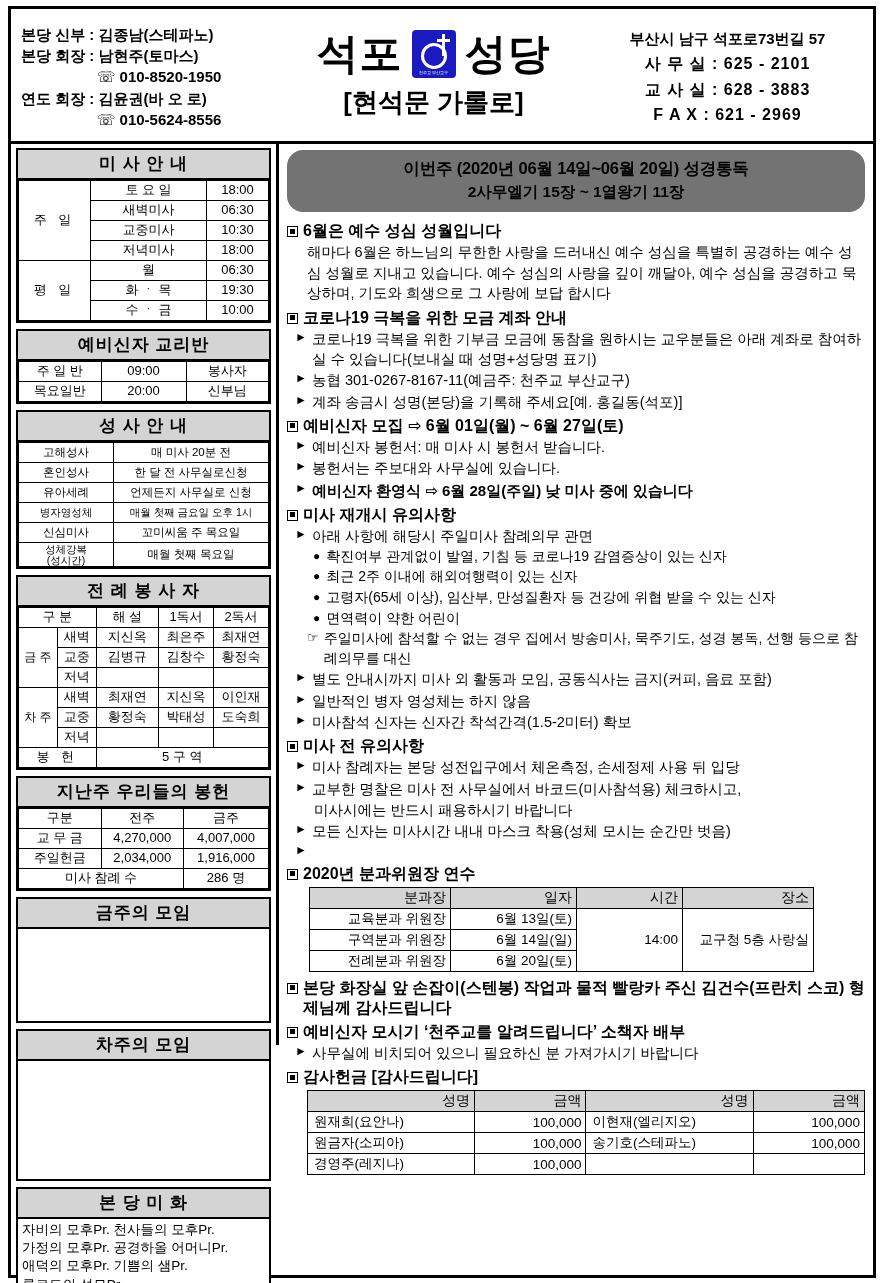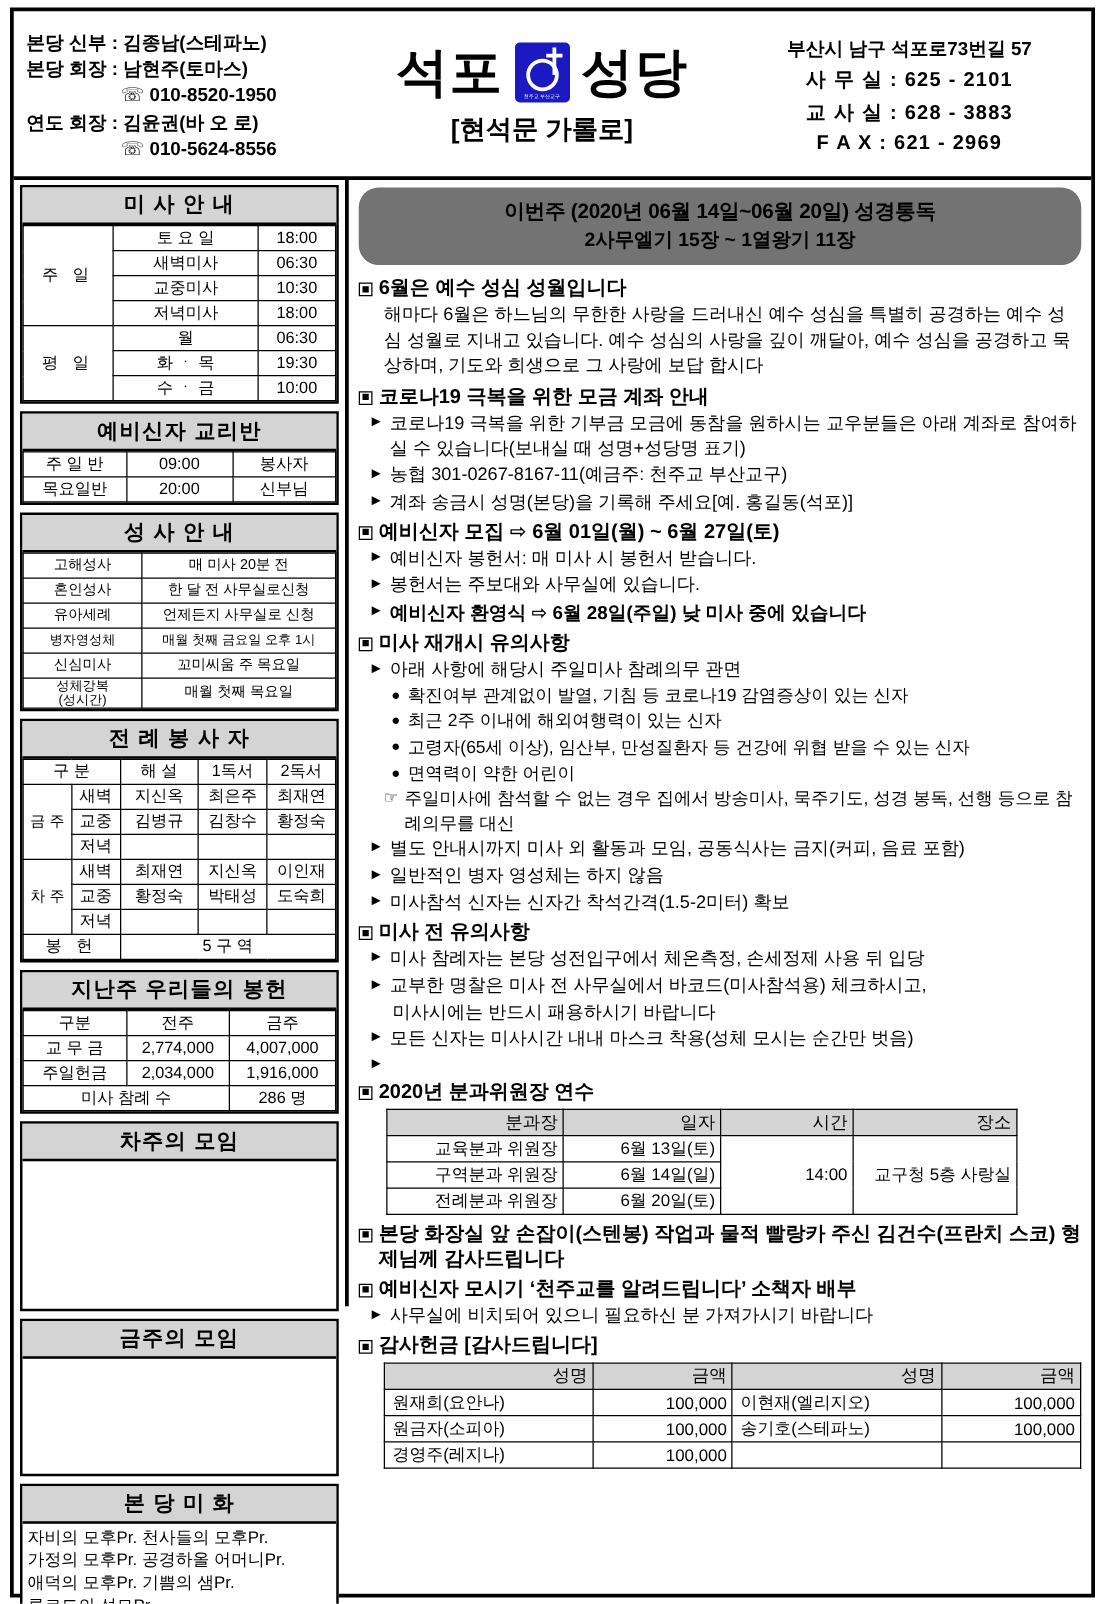--- a/index.html
+++ b/index.html
@@ -69,21 +69,21 @@
     width: 3px; height: 22px; background:#fff;
   }
   .logo-mark .bar {
     position:absolute; right: 6px; top: 9px;
     width: 13px; height: 3px; background:#fff;
   }
   .logo-mark .tiny {
     position:absolute; bottom: 3px; left:0; right:0;
     text-align:center; color:#fff; font-size:4px; letter-spacing:0;
   }
-  .logo-sub { font-size: 21px; font-weight: bold; text-align: center; }
+  .logo-sub { font-size: 26px; font-weight: bold; text-align: center; }
   .hdr-right {
     width: 285px;
     padding: 8px 10px 4px 4px;
     display:flex; flex-direction:column; justify-content:center; gap:5px;
     font-size: 16px;
     font-weight: bold;
   }
   .hdr-right .addr { text-align:center; font-size:15px; }
   .hdr-right .tel { text-align:center; letter-spacing: 1px; font-size:16px; }
 
@@ -397,44 +397,44 @@
         <div class="box-title">지난주 우리들의 봉헌</div>
         <table class="grid">
           <tbody>
                 <tr>
             <td style="width:33%">구분</td>
             <td style="width:33%">전주</td>
             <td>금주</td>
           </tr>
           <tr>
             <td>교 무 금</td>
-            <td>2,774,000</td>
+            <td>4,270,000</td>
             <td>4,007,000</td>
           </tr>
           <tr>
             <td>주일헌금</td>
             <td>2,034,000</td>
             <td>1,916,000</td>
           </tr>
           <tr>
             <td colspan="2">미사 참례 수</td>
             <td>286 명</td>
           </tr>
         </tbody>
             </table>
       </div>
 
       <div class="box">
+        <div class="box-title">금주의 모임</div>
+        <div class="plain left empty-body"></div>
+      </div>
+
+      <div class="box">
         <div class="box-title">차주의 모임</div>
         <div class="plain left empty-body2"></div>
-      </div>
-
-      <div class="box">
-        <div class="box-title">금주의 모임</div>
-        <div class="plain left empty-body"></div>
       </div>
 
       <div class="box">
         <div class="box-title">본 당 미 화</div>
         <div class="plain left" style="padding:2px 4px">
           <div>자비의 모후Pr. 천사들의 모후Pr.</div>
           <div>가정의 모후Pr. 공경하올 어머니Pr.</div>
           <div>애덕의 모후Pr. 기쁨의 샘Pr.</div>
           <div>루르드의 성모Pr.</div>
         </div>

